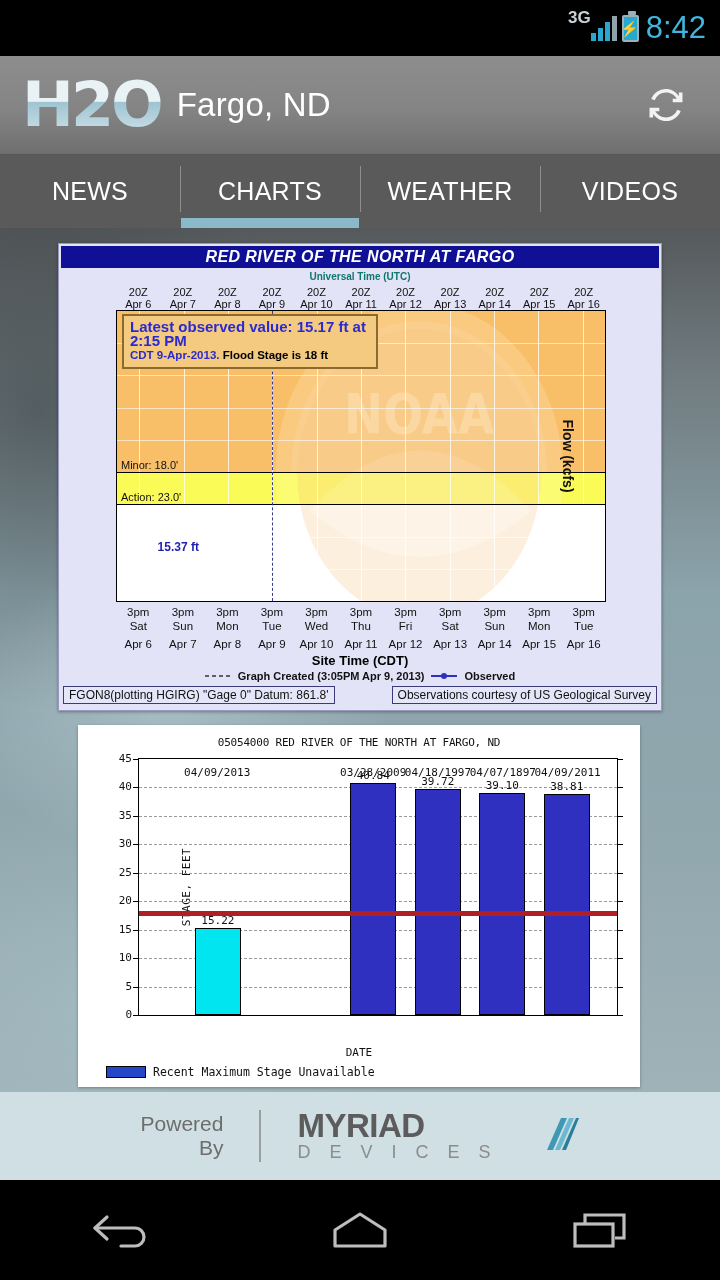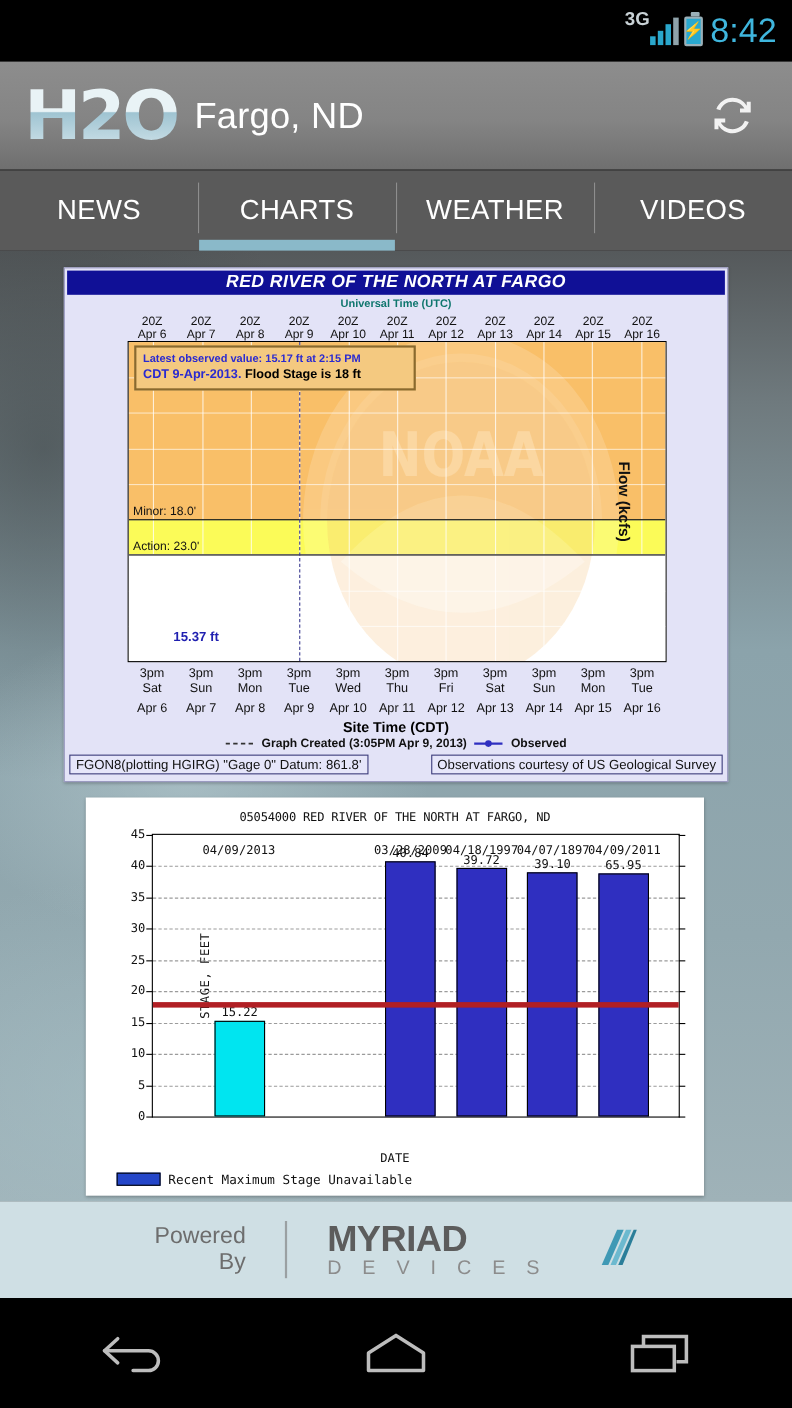--- a/index.html
+++ b/index.html
@@ -129,21 +129,21 @@
     font-family:"Liberation Sans", sans-serif;
   }
   #nowline{
     position:absolute; top:0; bottom:0; width:0; border-left:1px dashed #3a3a8f;
   }
   #annbox{
     position:absolute; left:5px; top:3px; width:256px;
     background:#f4c980; border:2px solid #8a6a2e;
     padding:4px 6px 5px 6px; line-height:14px;
   }
-  #annbox .l1{ color:#2a2ad0; font-size:10px; font-weight:bold; }
+  #annbox .l1{ color:#2a2ad0; font-size:15px; font-weight:bold; }
   #annbox .l2{ font-size:11.5px; font-weight:bold; }
   #annbox .l2 .b{ color:#000; }
   #annbox .l2 .blue{ color:#2a2ad0; }
   #obs-label{
     position:absolute; font-size:12px; font-weight:bold; color:#1f1fb0;
   }
   #obs-svg{ position:absolute; inset:0; }
   .tickmarkL{ position:absolute; right:100%; width:6px; height:1px; background:#000; }
   .tickmarkR{ position:absolute; left:100%; width:6px; height:1px; background:#000; }
   #ylabelL{
@@ -347,21 +347,21 @@
         <div class="floodline" style="top:55.55%"></div>
         <div class="floodlbl" style="top:55.55%">Minor: 18.0'</div>
         <div class="floodline" style="top:66.66%"></div>
         <div class="floodlbl" style="top:66.66%">Action: 23.0'</div>
 
         <div id="nowline" style="left: 31.8182%;"></div>
 
         <svg id="obs-svg" viewBox="0 0 100 100" preserveAspectRatio="none">
           <polyline id="obs-poly" fill="none" stroke="#2f2fc0" stroke-width="1.6" vector-effect="non-scaling-stroke" points="4.545,86.889 5.455,87.000 6.364,87.111 7.273,87.222 8.182,87.333 9.091,87.333 10.000,87.222 10.909,86.889 11.818,86.222 12.727,85.222 13.636,84.778 14.545,85.556 15.455,86.222 16.364,86.444 17.273,86.444 18.182,86.444 19.091,86.556 20.000,86.556 20.909,86.556 21.818,86.667 22.727,86.667 24.545,86.778 26.364,86.889 28.182,86.889 30.000,87.000 31.818,87.000"></polyline>
         </svg>
-        <div id="obs-label" style="left: calc(13.6364% - 26px); top: calc(84.7778% - 17px); margin-top: 32px;">15.37 ft</div>
+        <div id="obs-label" style="left: calc(13.6364% - 26px); top: calc(84.7778% - 17px);">15.37 ft</div>
 
         <div id="annbox">
           <div class="l1">Latest observed value: 15.17 ft at 2:15 PM</div>
           <div class="l2">
             <span class="blue">CDT 9-Apr-2013.</span>
             <span class="b">Flood Stage is 18 ft</span>
           </div>
         </div>
 
         <div id="yticksL">
@@ -485,21 +485,21 @@
         <div id="c2bars">
             <div class="bar" style="left: 11.7%; width: 9.6%; height: 33.8222%; background: rgb(0, 229, 240);"></div>
             <div class="barlbl" style="left: 7.5%; width: 18%; top: 66.1778%;">15.22</div>
             <div class="bar" style="left: 44.2%; width: 9.6%; height: 90.7556%; background: rgb(47, 47, 192);"></div>
             <div class="barlbl" style="left: 40%; width: 18%; top: 9.24444%;">40.84</div>
             <div class="bar" style="left: 57.7%; width: 9.6%; height: 88.2667%; background: rgb(47, 47, 192);"></div>
             <div class="barlbl" style="left: 53.5%; width: 18%; top: 11.7333%;">39.72</div>
             <div class="bar" style="left: 71.2%; width: 9.6%; height: 86.8889%; background: rgb(47, 47, 192);"></div>
             <div class="barlbl" style="left: 67%; width: 18%; top: 13.1111%;">39.10</div>
             <div class="bar" style="left: 84.7%; width: 9.6%; height: 86.2444%; background: rgb(47, 47, 192);"></div>
-            <div class="barlbl" style="left: 80.5%; width: 18%; top: 13.7556%;">65.95</div>
+            <div class="barlbl" style="left: 80.5%; width: 18%; top: 13.7556%;">38.81</div>
           </div>
         <div id="floodbar" style="top: calc(60% - 2px); background: rgb(177, 31, 36);"></div>
         <div id="c2yaxis">
             <div class="c2ytick" style="top: 100%;">0</div>
             <div class="c2tick" style="top: 100%;"></div>
             <div class="c2tickR" style="top: 100%;"></div>
             <div class="c2ytick" style="top: 88.8889%;">5</div>
             <div class="c2tick" style="top: 88.8889%;"></div>
             <div class="c2tickR" style="top: 88.8889%;"></div>
             <div class="c2ytick" style="top: 77.7778%;">10</div>

